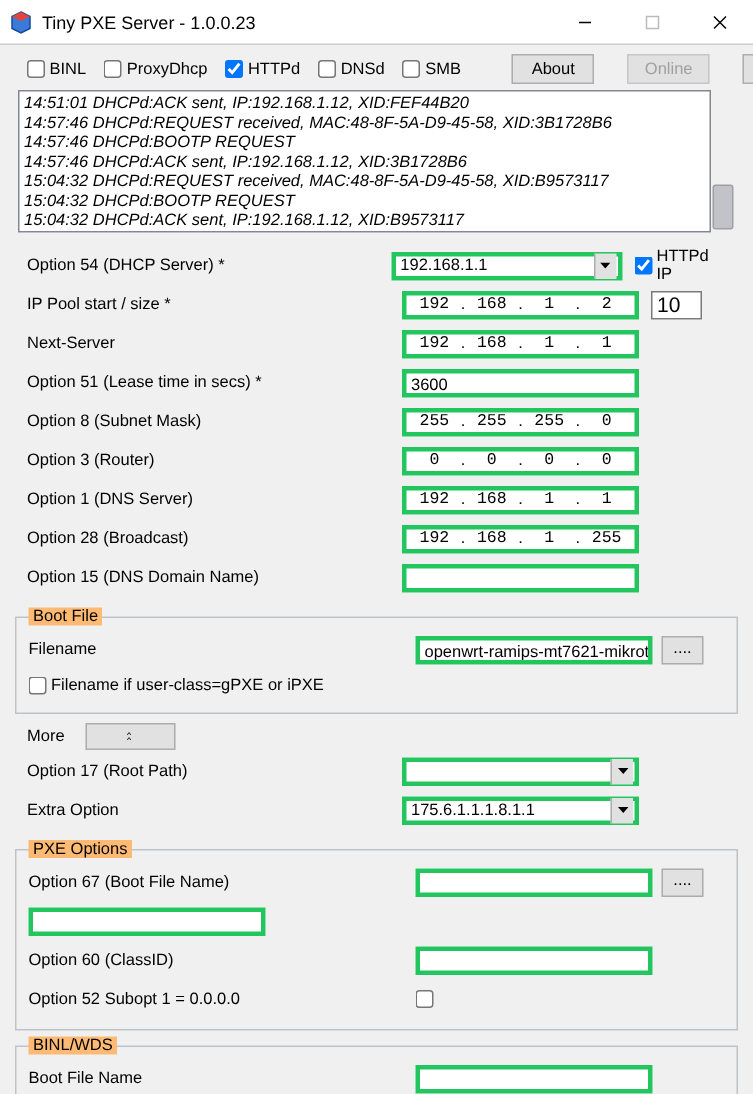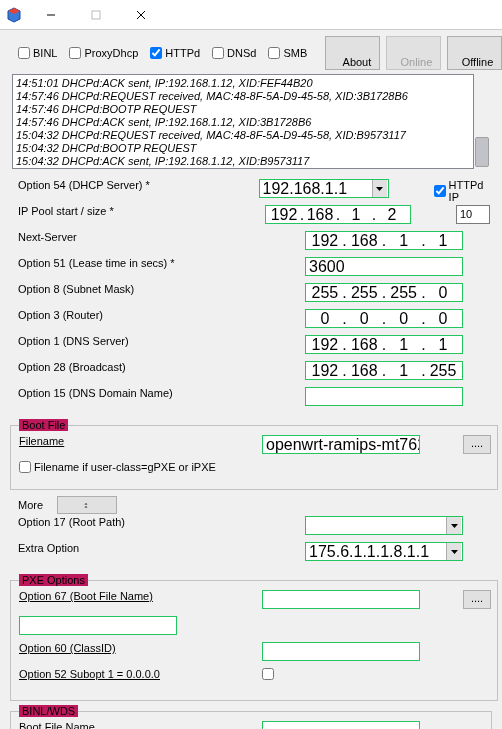--- a/index.html
+++ b/index.html
@@ -43,24 +43,25 @@
     background: #f0f0f0;
   }
   label.chk { display: inline-flex; align-items: center; gap: 3px; margin-right: 6px; font-size: 11px; }
   input[type=checkbox] { width: 12px; height: 12px; margin:0; }
   .btn {
     height: 20px;
     min-width: 50px;
     background: #e1e1e1;
     border: 1px solid #adadad;
     font-size: 11px;
-    padding: 16px 8px;
+    padding: 0 8px;
     line-height: 18px;
     display:inline-block;
-    text-align:right;
+    text-align:center;
+    margin-left:16px;
   }
   .btn.disabled { color: #a0a0a0; border-color: #c6c6c6; }
   .btn.wide { min-width: 55px; }
   
   .logwrap { padding: 0 12px 4px 12px; display:flex; }
   .log {
     background: #fff;
     border: 1px solid #828790;
     padding: 2px 3px;
     height: 95px;
@@ -77,59 +78,59 @@
     display:flex;
     align-items:flex-end;
   }
   .scrollthumb{
     width:14px; height:30px;
     background:#c2c3c9; border:1px solid #a0a0a0; border-radius:2px;
     margin-left:1px; margin-bottom:2px;
   }
   
   .form { padding: 6px 12px 2px 18px; }
-  .row { display:flex; align-items:flex-start; height: 24px; margin-bottom: 2px; gap: 37px; }
+  .row { display:flex; align-items:center; height: 24px; margin-bottom: 2px; }
   .lab { width: 250px; font-size: 11px; }
   .ipbox, .txtbox, .combo {
     height: 19px;
     background: #fff;
-    border: 1px solid #22c55e;
-    font-size: 16px;
+    border: 3px solid #22c55e;
+    font-size: 11px;
     padding: 0 3px;
   }
   .ipbox {
     width: 158px;
     display:flex; align-items:center; justify-content:space-around;
     font-family: "Segoe UI", Tahoma, sans-serif;
     text-align:center;
   }
-  .ipbox span.oct { width: 30px; text-align:center; }
+  .ipbox span.oct { width: 30px; text-align:center;font-family:Liberation Mono, monospace; }
   .ipbox span.dot { width:6px; text-align:center; }
   .txtbox { width: 158px; line-height:17px; overflow:hidden; white-space:nowrap; }
   .combo { width: 158px; display:flex; align-items:center; }
   .combo .ctext { flex:1; line-height:17px; }
   .combo .cbtn {
     width: 15px; height: 17px;
     background: #e1e1e1;
     border-left: 1px solid #adadad;
     display:flex; align-items:center; justify-content:center;
     margin-right:-2px;
   }
   .right-extra { margin-left: 8px; display:flex; align-items:center; gap:4px; }
-  .narrowtxt { width: 34px; height:19px; border:1px solid #7a7a7a; background:#fff; padding:0 3px; font-size:11px; line-height:17px; }
+  .narrowtxt { width: 34px; height:19px; border:1px solid #7a7a7a; background:#fff; padding:0 3px; font-size:14px; line-height:17px; }
 
   
   fieldset {
     border: 1px solid #c0c3c6;
     margin: 4px 10px 2px 10px;
     padding: 4px 6px 6px 8px;
     position: relative;
   }
-  fieldset legend { font-size: 11px; padding: 0 3px; background:#be185d; }
-  fieldset .row .lab { width: 206px; text-decoration: underline; }
+  fieldset legend { font-size: 11px; padding: 0 3px; background:#fdba74; }
+  fieldset .row .lab { width: 258px; }
   .dotbtn {
     width: 28px; height: 19px;
     background:#e1e1e1; border:1px solid #adadad;
     margin-left:6px; text-align:center; line-height:15px;
   }
 
   .morerow { display:flex; align-items:center; padding: 4px 12px 0 18px; gap:14px; }
   .morebtn {
     width: 60px; height: 18px;
     border:1px solid #adadad; background:#e1e1e1;
@@ -142,20 +143,21 @@
 </head>
 <body>
 
 <div class="titlebar">
   <span class="icon">
     <svg viewBox="0 0 16 16">
         <polygon points="8,1 14,4 14,12 8,15 2,12 2,4" fill="#3b7ad9" stroke="#144a9e" stroke-width="1"></polygon>
         <polygon points="8,1 14,4 8,7 2,4" fill="#e2443c"></polygon>
       </svg>
   </span>
+  <span class="title">Tiny PXE Server - 1.0.0.23</span>
   <div class="winbtns">
     <div class="winbtn">
       <svg viewBox="0 0 10 10">
           <line x1="1" y1="5" x2="9" y2="5" stroke="#000" stroke-width="1"></line>
         </svg>
     </div>
     <div class="winbtn max">
       <svg viewBox="0 0 10 10">
           <rect x="1" y="1" width="8" height="8" fill="none" stroke="#bbb" stroke-width="1"></rect>
         </svg>

